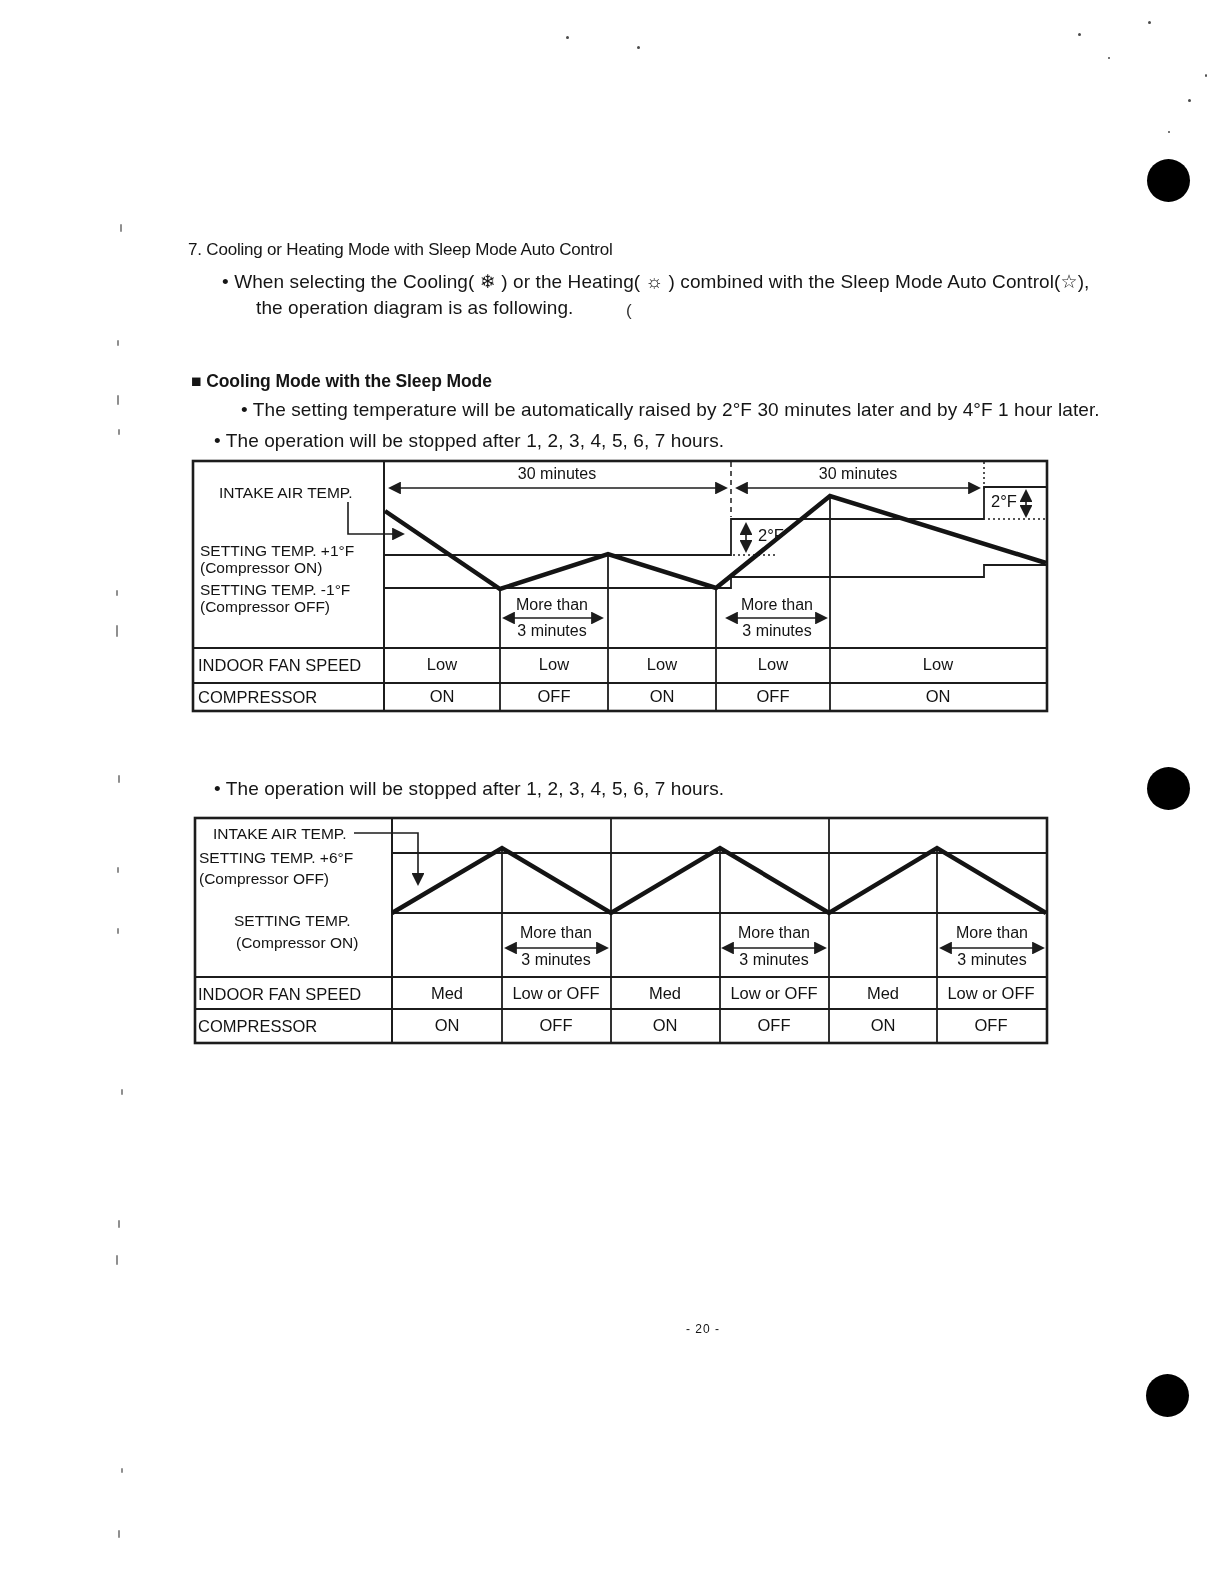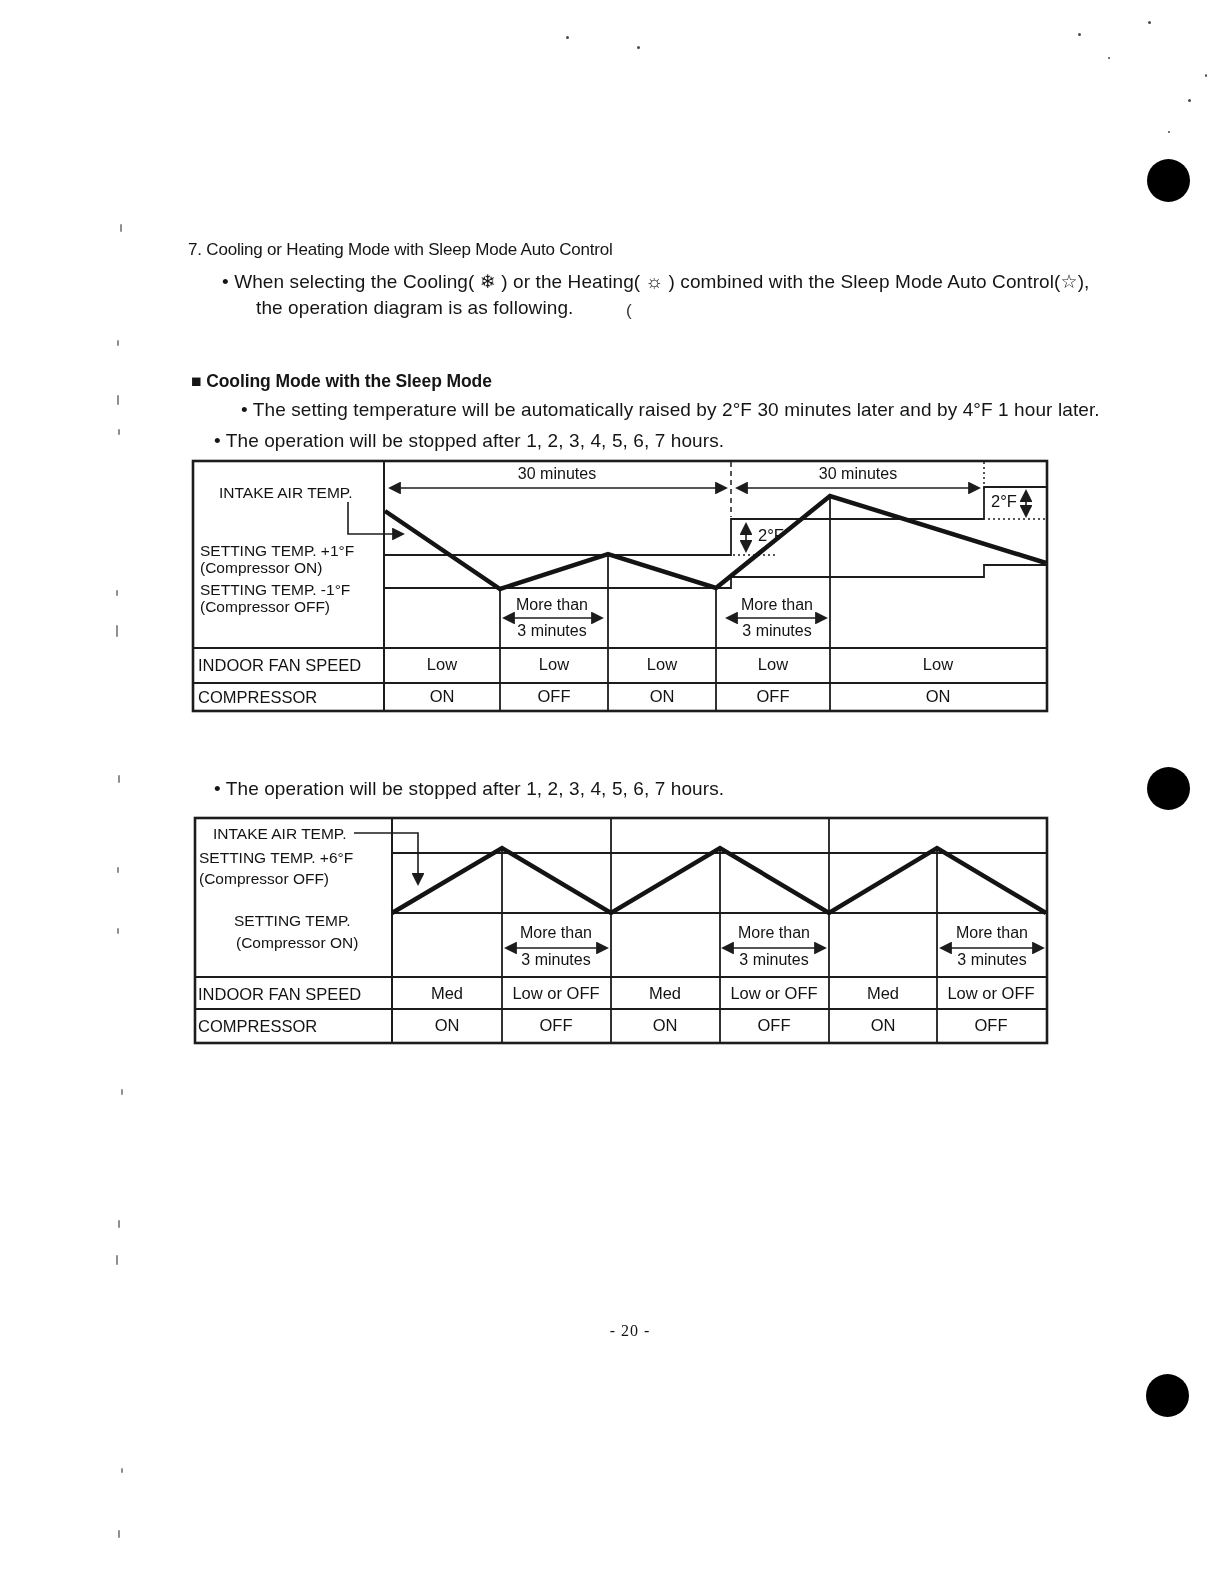--- a/index.html
+++ b/index.html
@@ -8,21 +8,21 @@
     width:1224px;height:1584px;
     background:#ffffff;
     font-family:"Liberation Sans", sans-serif;
     color:#151515;
     overflow:hidden;
   }
   .abs{position:absolute;white-space:nowrap;}
   .title{font-size:17px;font-weight:normal;letter-spacing:-0.2px;}
   .body-text{font-size:19px;letter-spacing:0.1px;}
   .section-heading{font-size:17.5px;font-weight:bold;letter-spacing:-0.1px;}
-  .page-num{font-size:16px;letter-spacing:1px;text-align:center;width:180px;font-family:Liberation Serif, serif;}
+  .page-num{font-size:12px;letter-spacing:1px;text-align:right;width:180px;}
   .stray{font-size:17px;color:#333;}
   .scan-dot{position:absolute;background:#000;border-radius:50%;width:43px;height:43px;}
   .speck{position:absolute;background:#4a4a4a;border-radius:50%;}
   .mark{position:absolute;background:#6a6a6a;width:2px;border-radius:1px;opacity:.75;}
   svg{position:absolute;display:block;}
   svg text{fill:#131313;}
   .t-lbl{font-size:15.5px;}
   .t-row{font-size:16.5px;}
   .t-val{font-size:16.5px;text-anchor:middle;}
   .t-ann{font-size:16px;text-anchor:middle;}

